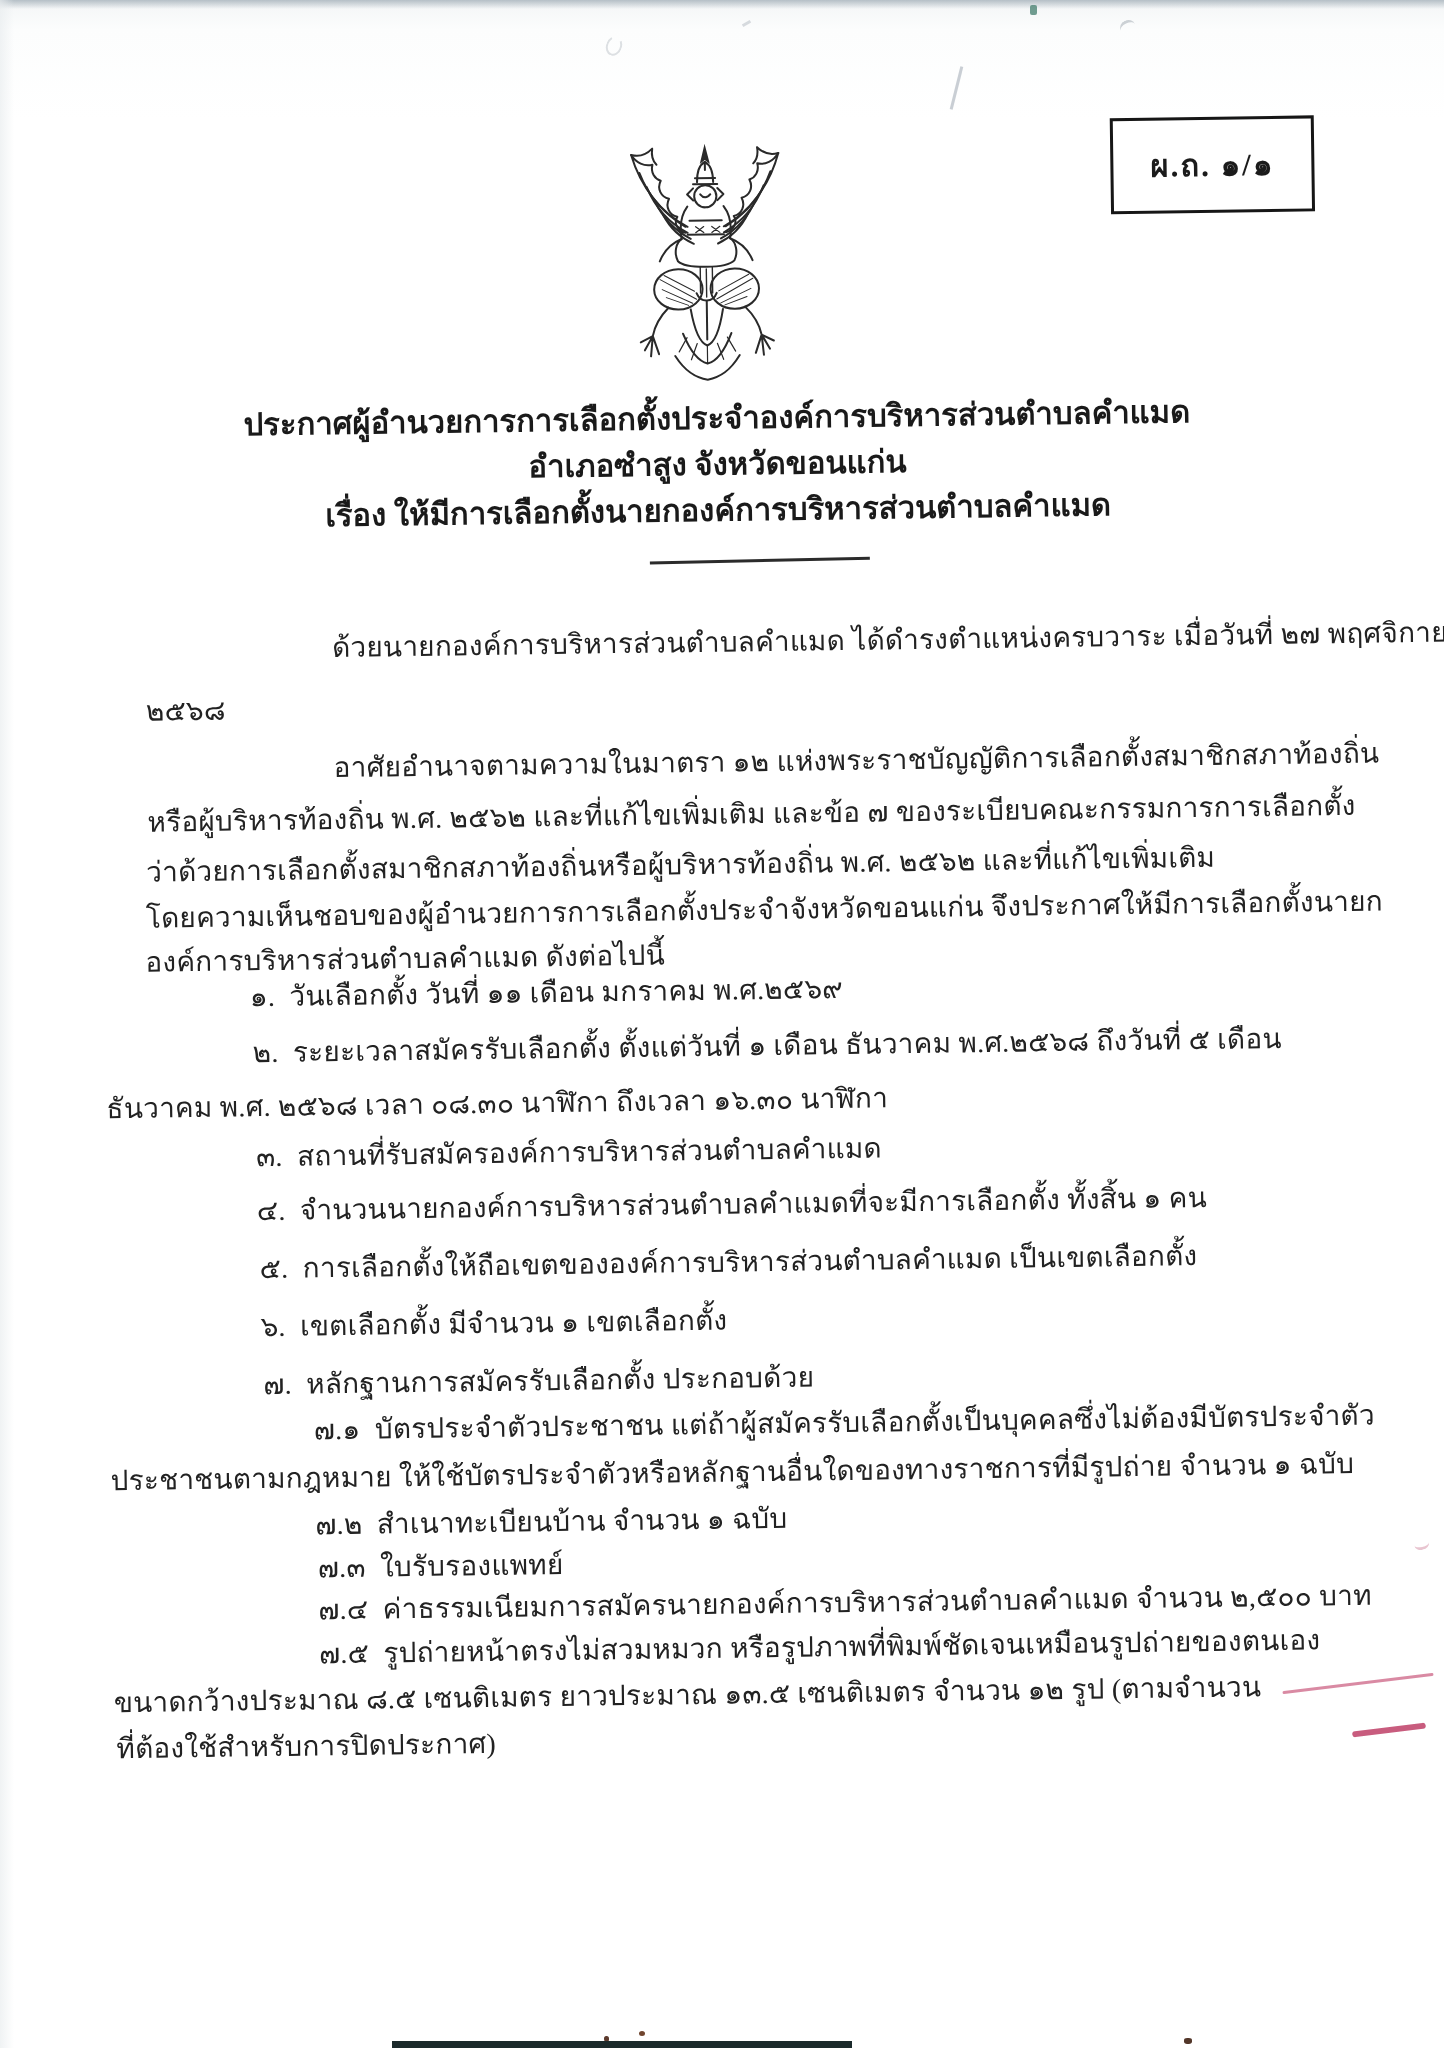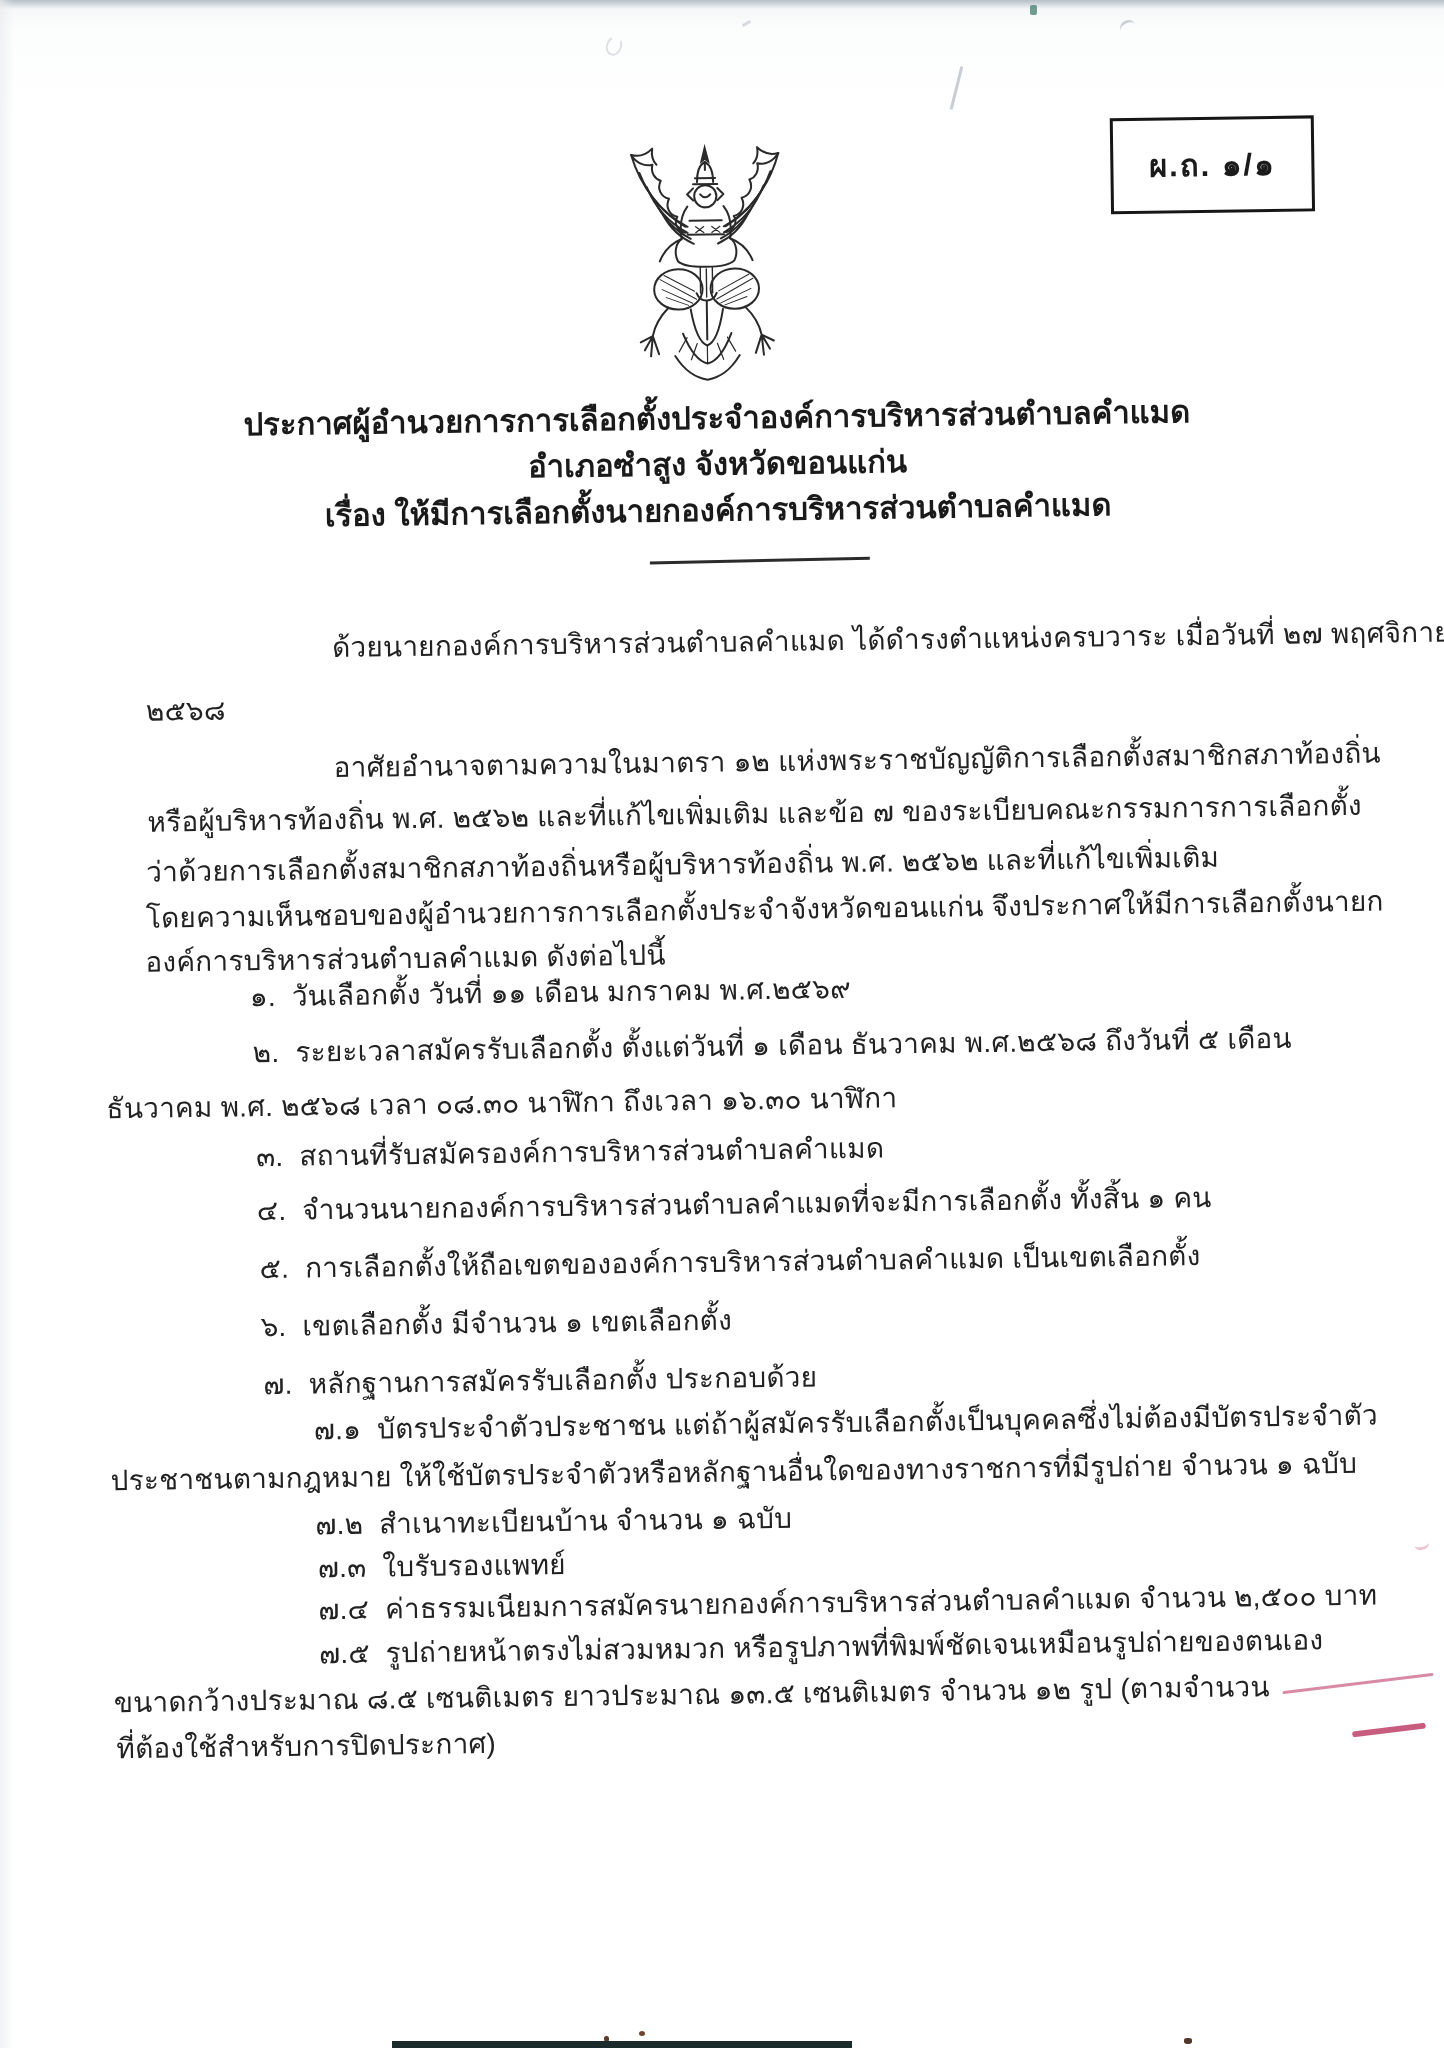--- a/index.html
+++ b/index.html
@@ -2,21 +2,21 @@
 <html><head>
 <meta charset="utf-8">
 <style>
   html,body{margin:0;padding:0;}
   body{
     width:1444px;height:2048px;position:relative;overflow:hidden;
     background:#ffffff;
     font-family:"Liberation Sans","DejaVu Sans",sans-serif;
     color:#1f1f1f;
   }
-  .page{position:absolute;inset:0;background:linear-gradient(180deg,#f3f5f6 0px,#fcfdfd 30px,#ffffff 120px);}
+  .page{position:absolute;inset:0;background:linear-gradient(180deg,#f3f5f6 0px,#fcfdfd 30px,#ffffff 120px);font-family:Liberation Serif, serif;}
   .top-edge{position:absolute;top:0;left:0;right:0;height:9px;
     background:linear-gradient(180deg,#aeb9c1,rgba(248,250,250,0));opacity:.9;}
   .left-edge{position:absolute;top:0;bottom:0;left:0;width:14px;
     background:linear-gradient(90deg,#e9edef,rgba(255,255,255,0));opacity:.7;}
   .scan-rot{position:absolute;inset:0;transform:rotate(-0.8deg);transform-origin:700px 1000px;}
 
   
   .form-box{position:absolute;left:1122px;top:124px;width:198px;height:90px;
     border:3px solid #161616;display:flex;align-items:center;justify-content:center;}
   .form-box span{font-size:31px;font-weight:bold;color:#1b1b1b;letter-spacing:2px;}

